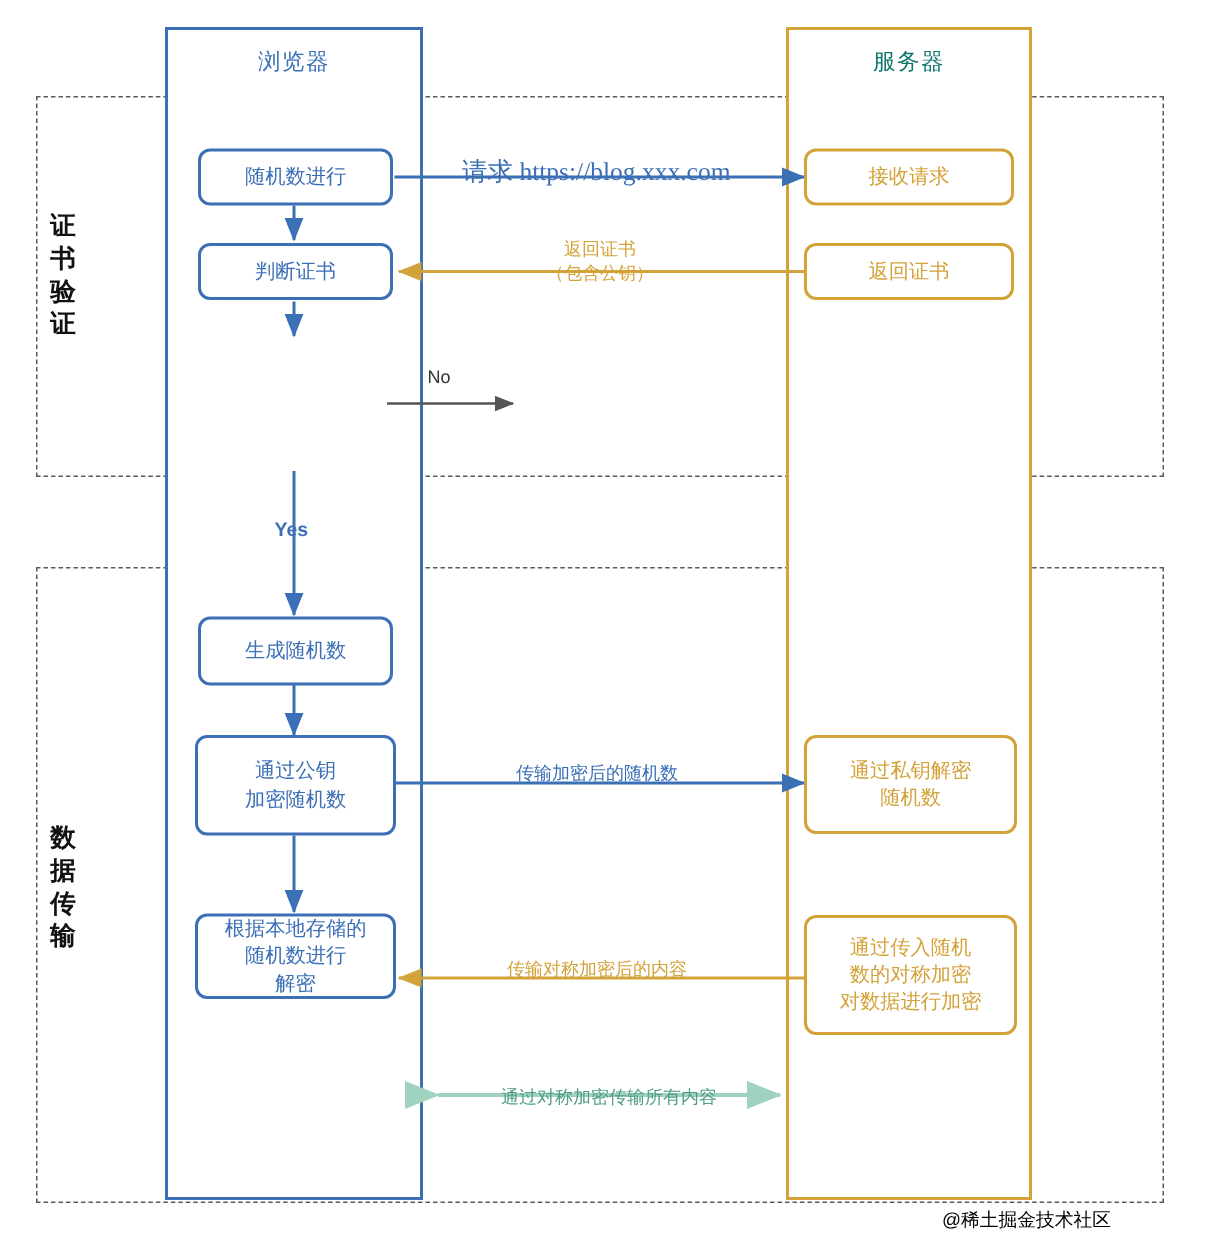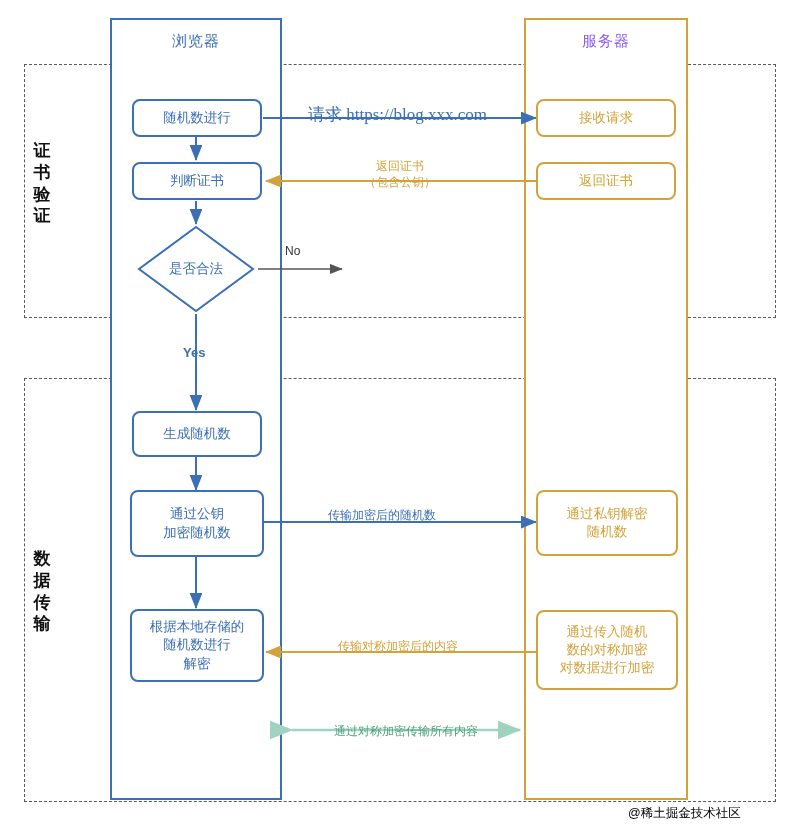--- a/index.html
+++ b/index.html
@@ -26,21 +26,21 @@
     background: #ffffff;
   }
   .lane.server { border-color: #d3a33a; }
   .lane-title {
     text-align: center;
     font-size: 15px;
     color: #3b6fb6;
     margin-top: 12px;
     letter-spacing: 1px;
   }
-  .lane.server .lane-title { color: #8b5cf6; }
+  .lane.server .lane-title { color: #0f766e; }
 
   
   .section {
     border: 1px dashed #5a5a5a;
     box-sizing: border-box;
     background: transparent;
   }
   .section-label {
     font-size: 17px;
     color: #111111;
@@ -187,34 +187,28 @@
 
     <line x1="536" y1="652" x2="266" y2="652" stroke="#d3a33a" stroke-width="2" marker-end="url(#ah-gold)"></line>
 
     <line x1="292" y1="730" x2="520" y2="730" stroke="#9fd3c0" stroke-width="2.6" marker-start="url(#ah-green-s)" marker-end="url(#ah-green-e)"></line>
   </svg>
 
   <div class="node abs" style="left:132px; top:99px; width:130px; height:38px;">随机数进行</div>
 
   <div class="node abs" style="left:132px; top:162px; width:130px; height:38px;">判断证书</div>
 
-  <div class="abs diamond-wrap" style="left:136px; top:224px;">
-    <svg width="120" height="90" viewBox="0 0 120 90">
-      <polygon points="60,3 117,45 60,87 3,45" fill="#ffffff" stroke="#3b6fb6" stroke-width="2"></polygon>
-    </svg>
-    <div class="diamond-text">是否合法</div>
-  </div>
 
 
   <div class="node abs" style="left:132px; top:411px; width:130px; height:46px;">生成随机数</div>
 
   <div class="node abs" style="left:130px; top:490px; width:134px; height:67px;">通过公钥
 加密随机数</div>
 
-  <div class="node abs" style="left:130px; top:609px; width:134px; height:73px;">根据本地存储的
+  <div class="node abs" style="left:130px; top:609px; width:134px; height:57px;">根据本地存储的
 随机数进行
 解密</div>
 
   <div class="node server abs" style="left:536px; top:99px; width:140px; height:38px;">接收请求</div>
 
   <div class="node server abs" style="left:536px; top:162px; width:140px; height:38px;">返回证书</div>
 
   <div class="node server abs" style="left:536px; top:490px; width:142px; height:66px;">通过私钥解密
 随机数</div>
 
@@ -224,21 +218,21 @@
 
   <div class="edge-label serif abs" style="left:290px; top:104px; width:215px;">请求 https://blog.xxx.com</div>
 
   <div class="edge-label gold abs" style="left:300px; top:158px; width:200px;">返回证书
 （包含公钥）</div>
 
   <div class="no-label abs" style="left:285px; top:244px;">No</div>
 
   <div class="yes-label abs" style="left:183px; top:345px;">Yes</div>
 
-  <div class="edge-label abs" style="left:276px; top:507px; width:212px;">传输加密后的随机数</div>
+  <div class="edge-label abs" style="left:292px; top:507px; width:212px;">传输加密后的随机数</div>
 
   <div class="edge-label gold abs" style="left:292px; top:638px; width:212px;">传输对称加密后的内容</div>
 
   <div class="edge-label green abs" style="left:300px; top:723px; width:212px;">通过对称加密传输所有内容</div>
 
   <div class="watermark abs" style="left:628px; top:805px;">@稀土掘金技术社区</div>
 
 </div>
 
 </body></html>

